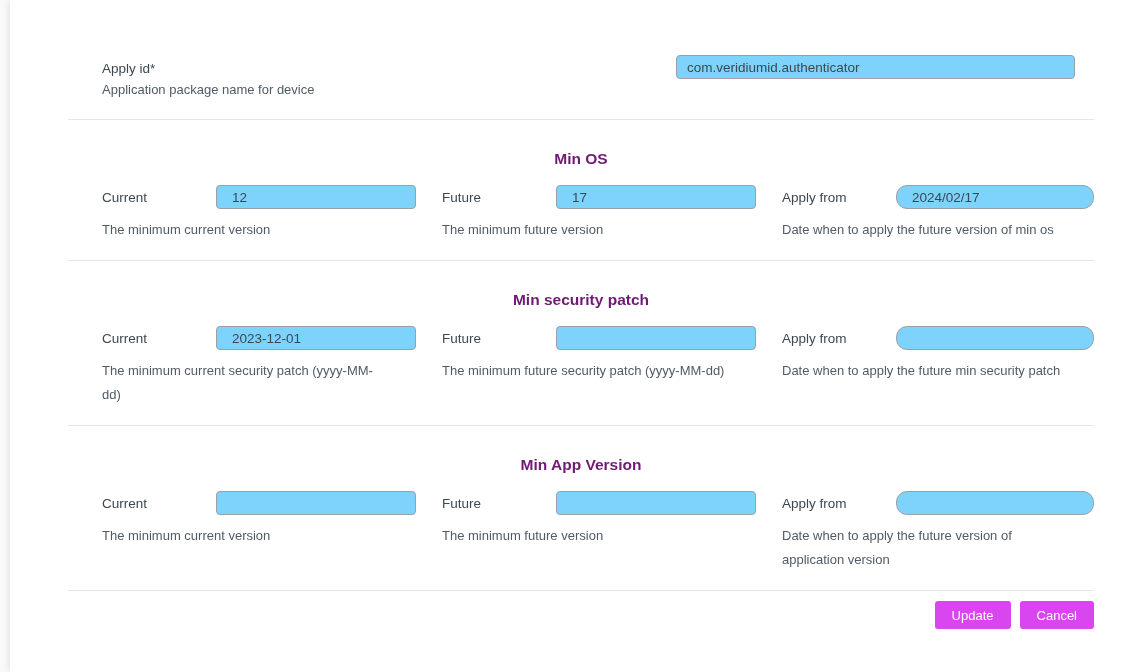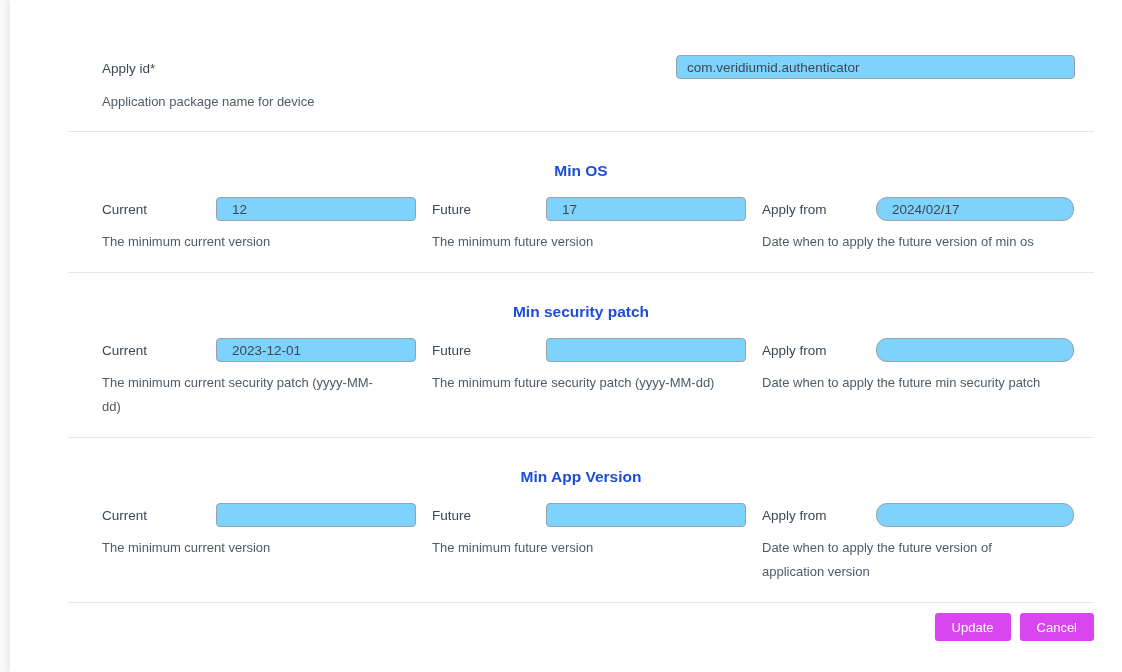--- a/index.html
+++ b/index.html
@@ -16,46 +16,46 @@
     background: #ffffff;
     box-shadow: -3px 0 6px rgba(0,0,0,0.07);
     padding: 55px 28px 22px 58px;
   }
   
   .bundle-row { display: flex; align-items: flex-start; padding-left: 34px; padding-right: 19px; }
   .bundle-left { flex: 1; }
   .field-label { font-size: 13.5px; color: #3d4852; }
   .bundle-left .field-label { display: block; margin-top: 6px; }
   .help { font-size: 13px; color: #505b66; line-height: 24px; }
-  .bundle-left .help { margin-top: 14px; }
+  .bundle-left .help { margin-top: 2px; }
   .text-input {
     height: 24px;
     border: 1px solid #99a1a7;
     border-radius: 4px;
     padding: 0 10px;
     font-size: 13.5px;
     color: #3d4852;
     font-family: inherit;
     background: #7dd3fc;
     outline: none;
   }
   .bundle-input { width: 399px; }
   
   hr.divider { border: none; border-top: 1px solid #e4e6e8; height: 0; }
   hr.d-bundle { margin-top: 17px; }
   hr.d-section { margin-top: 18px; }
   
   .section-title {
     font-size: 15.5px;
     font-weight: bold;
-    color: #1d4ed8;
+    color: #701a75;
     text-align: center;
     margin-top: 30px;
   }
-  .fields-row { display: flex; padding-left: 34px; margin-top: 17px; }
+  .fields-row { display: flex; padding-left: 34px; margin-top: 17px; justify-content: space-between; }
   .col { width: 330px; }
   .col.c3 { width: 312px; }
   .field-line { display: flex; align-items: center; }
   .f-label { width: 114px; flex-shrink: 0; font-size: 13.5px; color: #3d4852; }
   .field-line .text-input { flex: 1; min-width: 0; margin-right: 16px; padding-left: 15px; }
   .col.c3 .field-line .text-input { margin-right: 0; border-radius: 11px; }
   .col .help { margin-top: 9px; max-width: 285px; }
   
   .actions { display: flex; justify-content: flex-end; gap: 9px; margin-top: 10px; }
   .btn {

